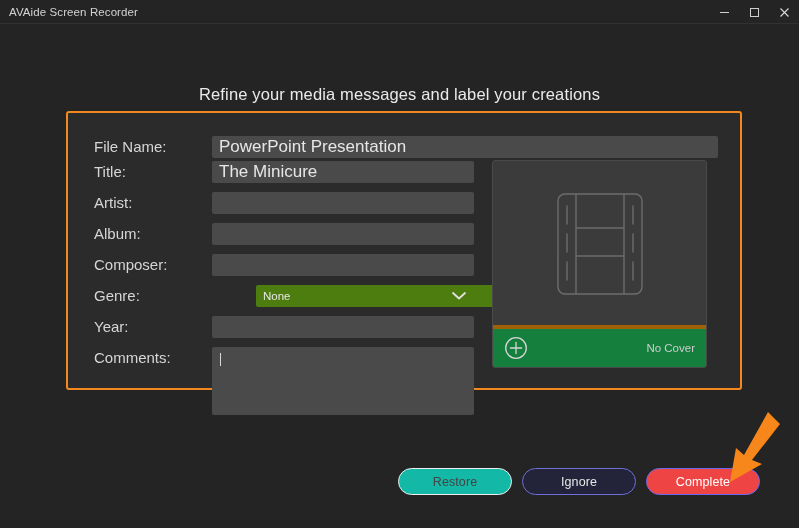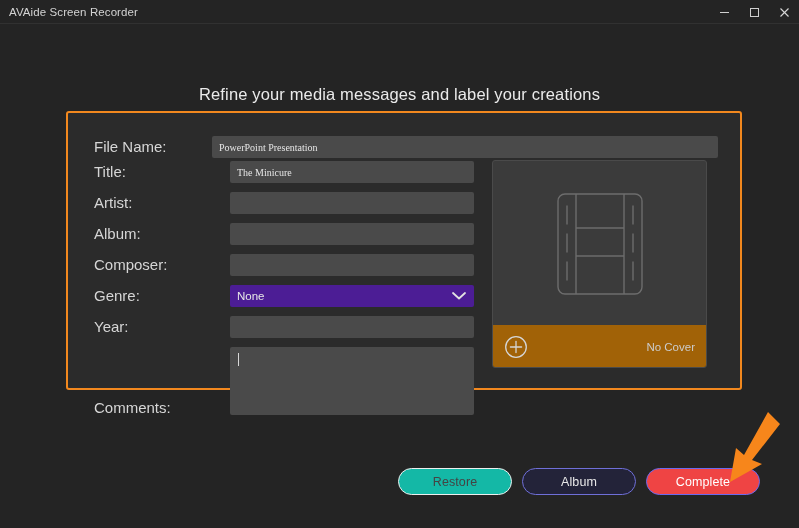--- a/index.html
+++ b/index.html
@@ -76,41 +76,40 @@
     background: #2b2b2b;
     border: 2px solid #f2881e;
     border-radius: 3px;
   }
 
   .field-row {
     position: absolute;
     left: 26px;
     width: 380px;
     display: flex;
-    align-items: flex-end;
-    gap: 18px;
+    align-items: flex-start;
   }
   .field-label {
     width: 118px;
     flex: 0 0 118px;
     font-size: 15px;
     color: #d6d6d6;
     line-height: 22px;
     white-space: nowrap;
   }
   .field-control { flex: 1 1 auto; }
 
   .text-input {
     height: 22px;
     background: #4a4a4a;
     border: none;
     border-radius: 2px;
     color: #e6e6e6;
-    font-size: 10px;
-    font-family: Liberation Serif, serif;
+    font-size: 17px;
+    font-family: Liberation Sans, sans-serif;
     padding: 0 7px;
     width: 100%;
     outline: none;
   }
   .text-input::placeholder { color: #8b8b8b; }
 
   
   .filename-row {
     position: absolute;
     left: 26px;
@@ -121,27 +120,28 @@
   }
 
   .select-wrap {
     position: relative;
     width: 100%;
     height: 22px;
   }
   .select-box {
     width: 100%;
     height: 22px;
-    background: #4c1d95;
+    background: #4d7c0f;
     border-radius: 2px;
     display: flex;
     align-items: center;
     padding: 0 7px;
     font-size: 11.5px;
     color: #e6e6e6;
+    margin-left: 44px;
   }
   .chevron {
     position: absolute;
     right: 8px;
     top: 50%;
     transform: translateY(-50%);
     pointer-events: none;
   }
 
   .comments-box {
@@ -186,22 +186,22 @@
     height: 166px;
     display: flex;
     align-items: center;
     justify-content: center;
   }
   .cover-footer {
     position: absolute;
     left: 0; bottom: 0;
     width: 100%;
     height: 42px;
-    background: #a16207;
-    border-top: 2px solid #a16207;
+    background: #15803d;
+    border-top: 4px solid #a16207;
     display: flex;
     align-items: center;
     justify-content: space-between;
     padding: 0 11px;
   }
   .no-cover-text {
     font-size: 11.5px;
     color: #cccccc;
   }
 
@@ -373,21 +373,21 @@
           <line x1="6.4" y1="12" x2="17.6" y2="12" stroke="#d5d5d5" stroke-width="1.3" stroke-linecap="round"></line>
         </svg>
         <span class="no-cover-text">No Cover</span>
       </div>
     </div>
 
   </div>
 
   <div class="footer-buttons">
     <button class="btn btn-restore">Restore</button>
-    <button class="btn btn-ignore">Album</button>
+    <button class="btn btn-ignore">Ignore</button>
     <button class="btn btn-complete">Complete</button>
   </div>
 
   <svg class="arrow-annotation" viewBox="0 0 66 78">
     <path d="M 50 4 L 62 16 L 34 52 L 44 56 L 12 74 L 18 40 L 26 47 Z" fill="#f7861b"></path>
   </svg>
 
 </div>
 
 </body></html>

